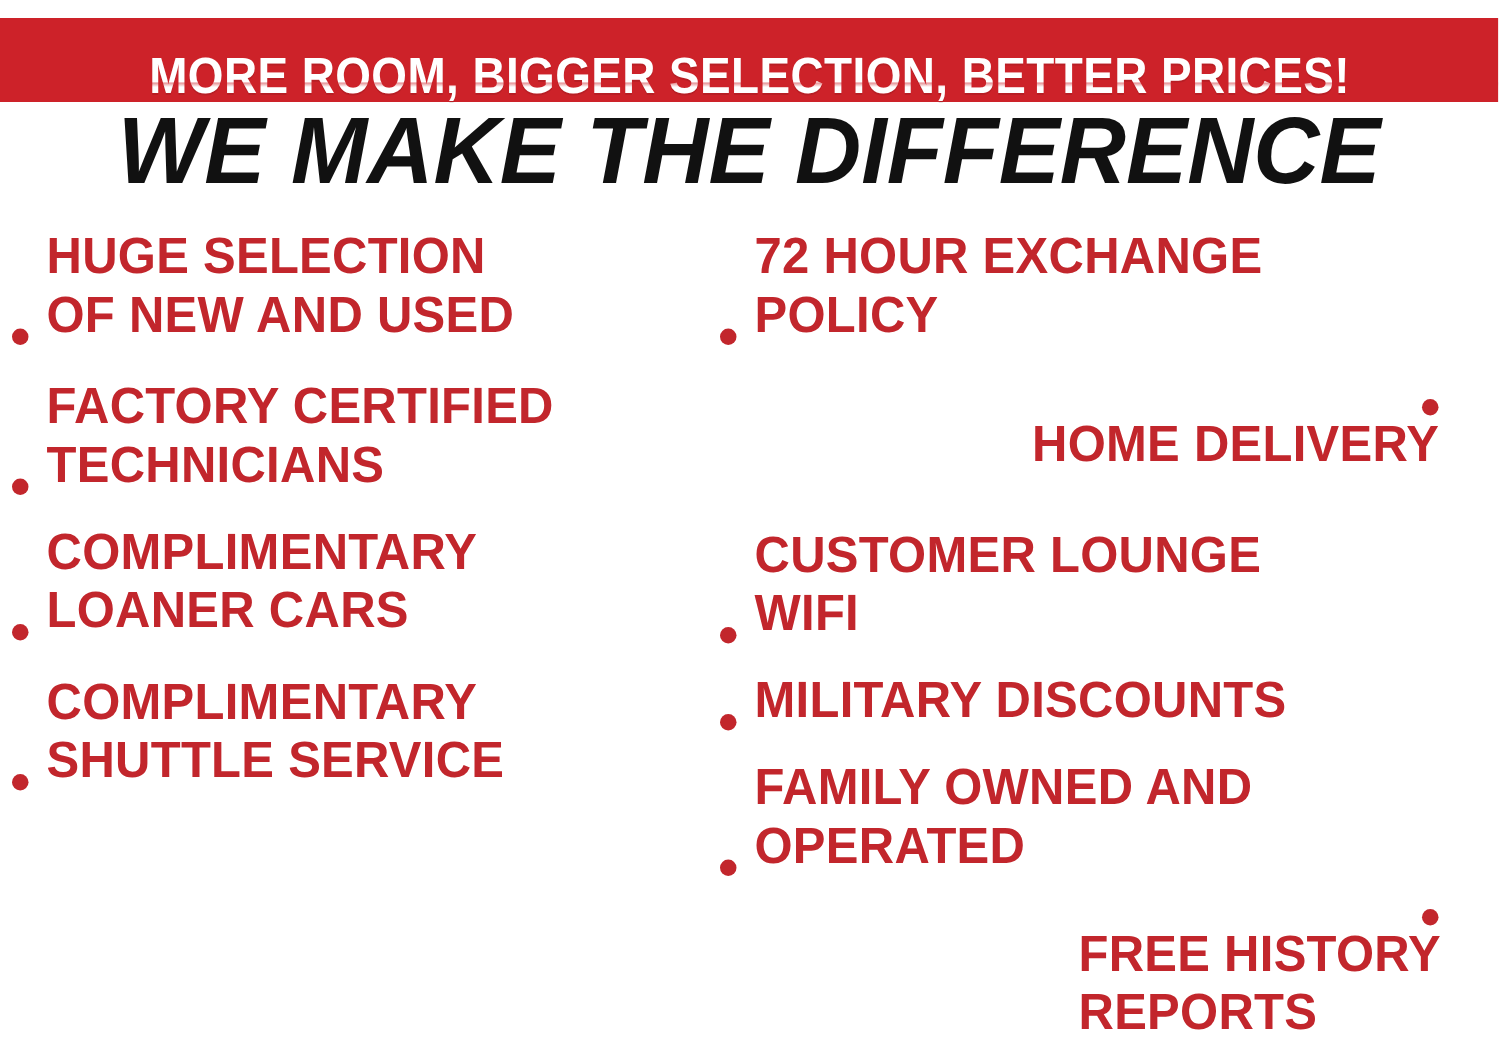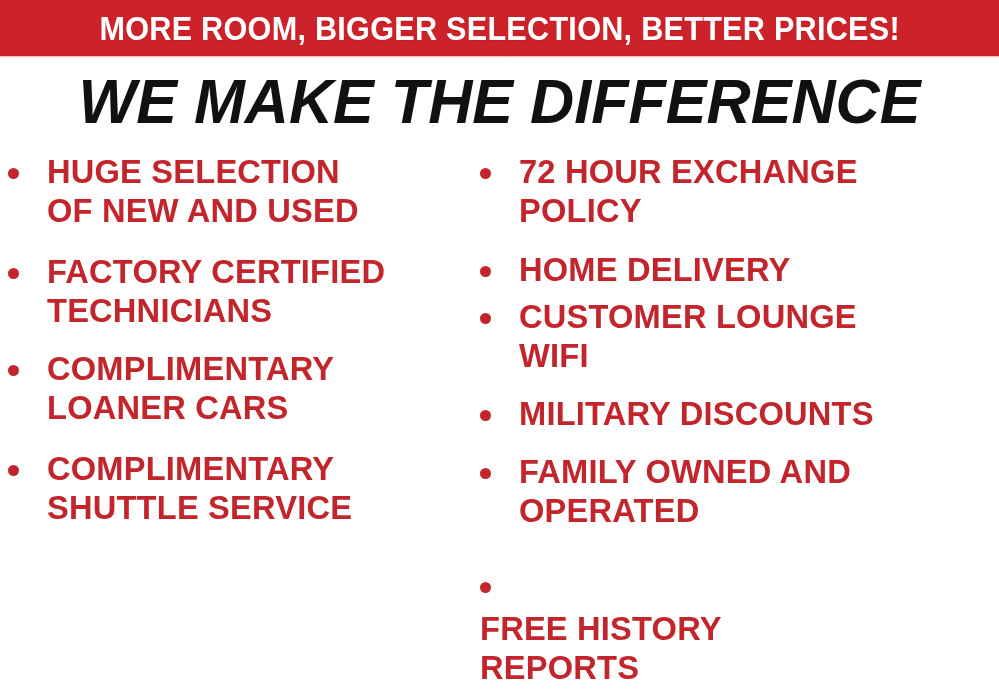--- a/index.html
+++ b/index.html
@@ -13,26 +13,26 @@
     height: 692px;
     background: #ffffff;
     overflow: hidden;
     font-family: "Liberation Sans", "DejaVu Sans", sans-serif;
   }
 
   
   .banner {
     position: absolute;
     left: 0;
-    top: 0;
+    top: 12px;
     width: 999px;
     height: 56px;
     background: #cd2229;
     display: flex;
-    align-items: center;
+    align-items: flex-end;
     justify-content: center;
     box-sizing: border-box;
   }
   .banner-text {
     color: #ffffff;
     font-family: "Liberation Sans Narrow", "Liberation Sans", "DejaVu Sans", sans-serif;
     font-weight: bold;
     font-size: 34px;
     line-height: 34px;
     letter-spacing: 0.3px;
@@ -86,23 +86,22 @@
     left: 8px;
     width: 495px;
   }
   .col-right {
     left: 480px;
     width: 491px;
   }
 
   .bullet-item {
     display: flex;
-    align-items: flex-start;
+    align-items: flex-end;
     color: #c2262c;
-    gap: 16px;
   }
   .bullet-dot {
     flex: 0 0 auto;
     width: 11px;
     height: 11px;
     border-radius: 50%;
     background: #c2262c;
     margin-top: 16px;
     margin-right: 12px;
   }
@@ -159,34 +158,34 @@
 SHUTTLE SERVICE</span>
       </div>
     </div>
 
     <div class="col col-right">
       <div class="bullet-item" style="margin-bottom:20px;">
         <span class="bullet-dot"></span>
         <span class="bullet-text">72 HOUR EXCHANGE
 POLICY</span>
       </div>
-      <div class="bullet-item" style="margin-bottom:8px;">
+      <div class="bullet-item" style="margin-bottom:35px;flex-direction:column;">
         <span class="bullet-dot"></span>
         <span class="bullet-text">HOME DELIVERY</span>
       </div>
       <div class="bullet-item" style="margin-bottom:19px;">
         <span class="bullet-dot"></span>
         <span class="bullet-text">CUSTOMER LOUNGE
 WIFI</span>
       </div>
       <div class="bullet-item" style="margin-bottom:19px;">
         <span class="bullet-dot"></span>
         <span class="bullet-text">MILITARY DISCOUNTS</span>
       </div>
-      <div class="bullet-item" style="margin-bottom:36px;">
+      <div class="bullet-item" style="margin-bottom:6px;">
         <span class="bullet-dot"></span>
         <span class="bullet-text">FAMILY OWNED AND
 OPERATED</span>
       </div>
       <div class="bullet-item" style="margin-bottom:0;flex-direction:column;">
         <span class="bullet-dot"></span>
         <span class="bullet-text">FREE HISTORY
 REPORTS</span>
       </div>
     </div>

